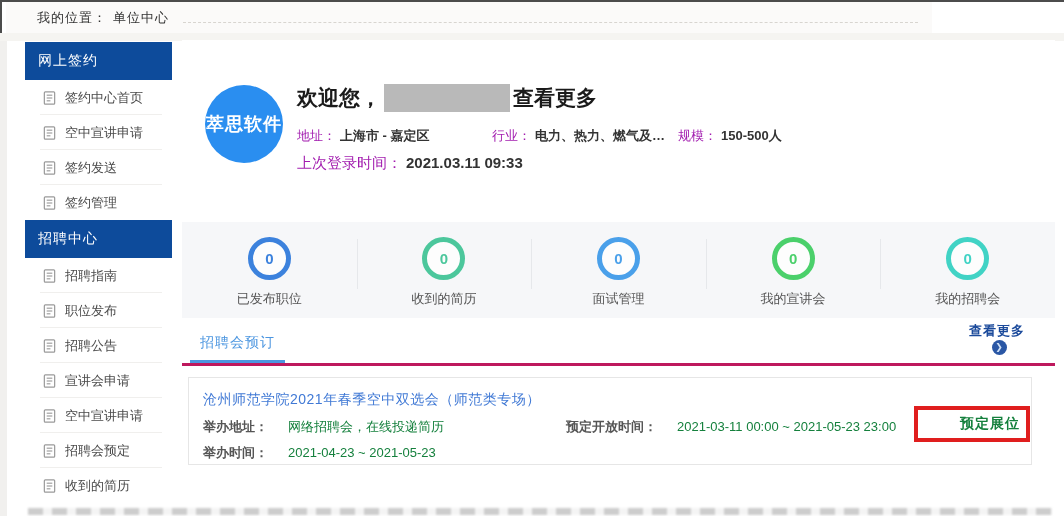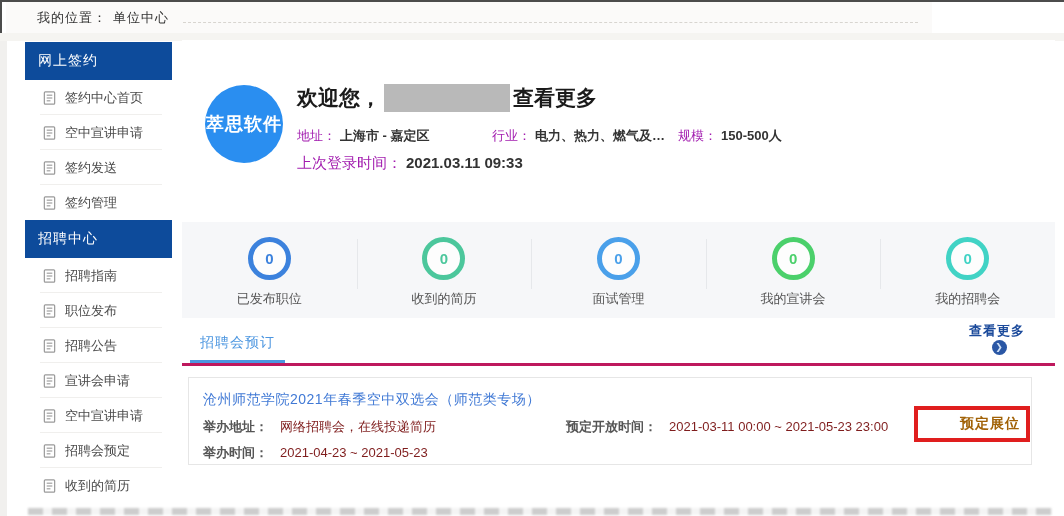--- a/index.html
+++ b/index.html
@@ -94,26 +94,26 @@
   }
 
   
   .card {
     position:absolute; left:6px; top:337px; width:844px; height:88px;
     border:1px solid #e6e6e6; background:#fff; padding:13px 20px 0 14px;
   }
   .card-title { font-size:14px; color:#4079d5; cursor:pointer; letter-spacing:0.5px; }
   .card-row { display:flex; margin-top:9px; font-size:13px; height:17px; align-items:center; }
   .venue-grp { width:363px; }
-  .clab { color:#555; font-weight:bold; } .cval { color:#7f1d1d; margin-left:12px; }
+  .clab { color:#555; font-weight:bold; } .cval { color:#15803d; margin-left:20px; }
   .red-box {
     position:absolute; right:1px; top:28px; border:4px solid #e01e1e;
     padding:5px 6px; background:#fff; display:flex; align-items:center;
   }
-  .booth-link { font-size:14px; font-weight:bold; color:#a16207; cursor:pointer; letter-spacing:1px;margin-left:36px; }
+  .booth-link { font-size:14px; font-weight:bold; color:#15803d; cursor:pointer; letter-spacing:1px;margin-left:36px; }
 
   
   .smudge {
     position:absolute; left:28px; right:12px; bottom:1px; height:7px;
     background:repeating-linear-gradient(90deg,
       rgba(90,90,90,0.30) 0px, rgba(90,90,90,0.30) 15px,
       rgba(150,150,150,0.10) 15px, rgba(150,150,150,0.10) 24px);
     filter:blur(1.2px);
   }
 </style>

